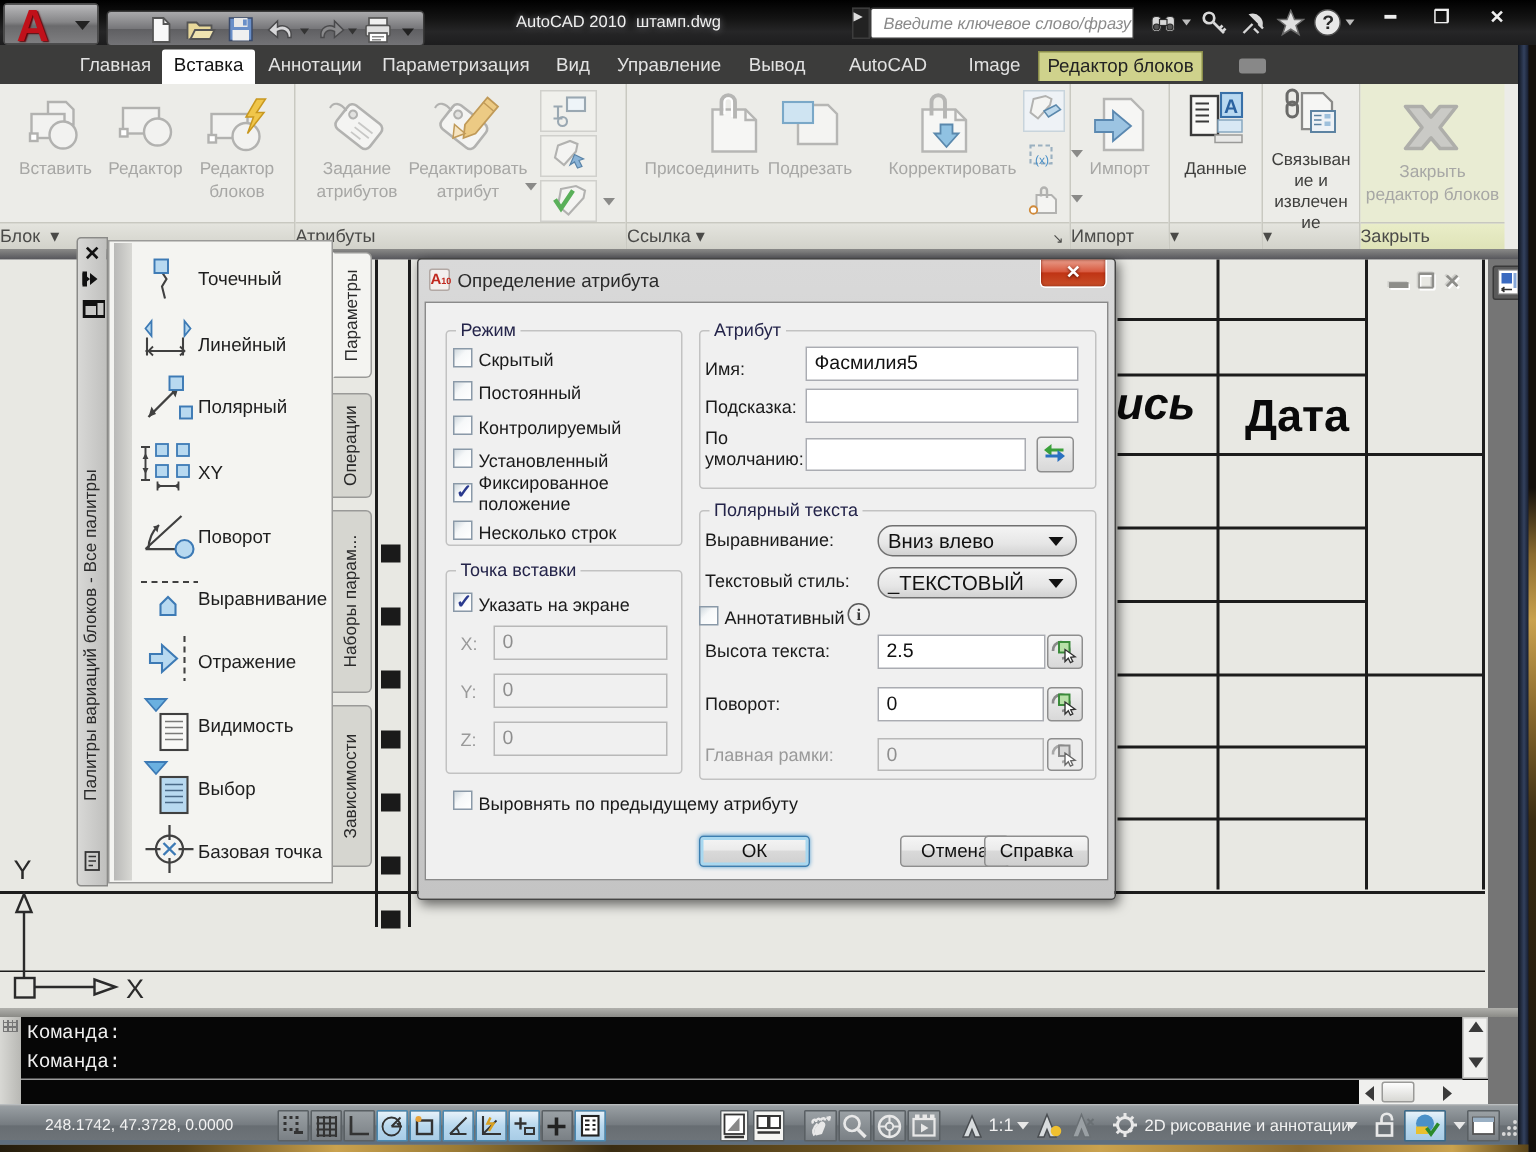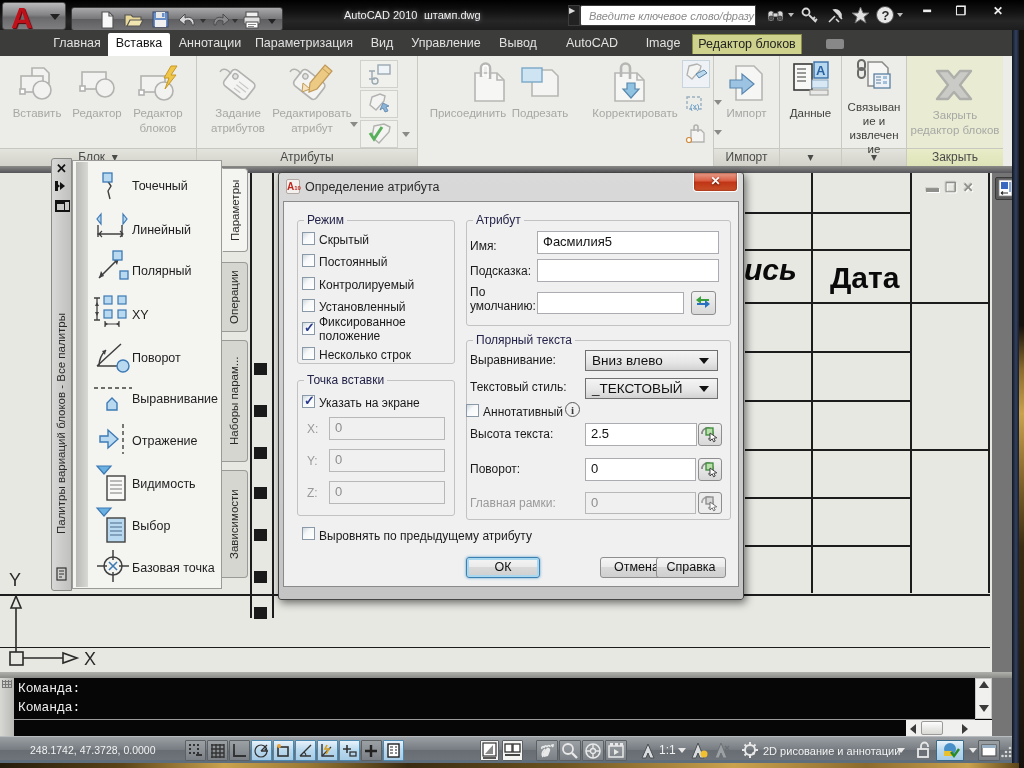--- a/index.html
+++ b/index.html
@@ -27,21 +27,21 @@
 
   
   #tabrow { left:0; top:30px; width:1012px; height:26px; background:#3c3c3b; }
   .tab { position:absolute; top:3px; height:23px; color:#e2e2e2; font-size:12.5px; line-height:21px; text-align:center; }
   .tabsel { background:#fff; color:#111; border-radius:2px 2px 0 0; }
   .tabgreen { background:#cfd28c; color:#222; border:1px solid #8a8d4a; border-bottom:none; height:20px; top:4px; line-height:19px; }
 
   
   #ribbon { left:0; top:56px; width:1012px; height:110px; background:#eceme8; background:#ecece8; }
   .panelrow { position:absolute; top:92px; height:18px; background:linear-gradient(#e4e4de,#d2d2ca);
-     border-top:1px solid #c8c8c0; font-size:12px; color:#4a4a48; text-align:center; line-height:17px; }
+     border-top:1px solid #c8c8c0; font-size:12px; color:#4a4a48; line-height:17px; }
   .psep { position:absolute; top:0px; width:1px; height:110px; background:#c9c9c1; }
   .biglabel { position:absolute; font-size:11.5px; color:#a7a7a5; text-align:center; line-height:15px; }
   .biglabel.en { color:#3f3f3d; }
   .ric { position:absolute; }
 
   
   #canvas { left:0; top:173px; width:992px; height:499px; background:#e8e8e3; }
   .tline { position:absolute; background:#1c1c1c; }
   .sliv { position:absolute; left:254px; width:13px; height:12px; background:#1a1a1a; }
   .bigtxt { position:absolute; color:#0a0a0a; font-weight:bold; font-size:30px; font-family:"Liberation Sans",sans-serif; }
@@ -77,21 +77,21 @@
      box-shadow:2px 3px 8px rgba(0,0,0,0.55); }
   #dlgclient { position:absolute; left:4px; top:28px; width:456px; height:386px; background:#f0f0f0; border:1px solid #8a8a8a; }
   .gb { position:absolute; border:1px solid #c2c2c2; border-radius:3px; }
   .gb .gl { position:absolute; left:6px; top:-8px; background:#f0f0f0; padding:0 3px; font-size:12px; color:#24244a; }
   .lbl { position:absolute; font-size:12px; color:#1a1a1a; }
   .lbl.dis { color:#9a9a9a; }
   .cb { position:absolute; width:13px; height:13px; background:linear-gradient(135deg,#cfd8de,#f6f8f9 40%,#fff); border:1px solid #8a99a8; }
   .cb .ck { position:absolute; left:1px; top:-3px; color:#2a3a8e; font-size:13px; font-weight:bold; }
   .field { position:absolute; background:#fff; border:1px solid #aaacb2; font-size:13px; color:#111; padding:2px 5px; }
   .field.dis { background:#f0f0f0; border-color:#b8b8b8; color:#8e8e8e; }
-  .combo { position:absolute; border:1px solid #707070; border-radius:0;
+  .combo { position:absolute; border:1px solid #707070; border-radius:10px;
      background:linear-gradient(#f4f4f4,#e6e6e6 60%,#d2d2d2); font-size:13.5px; color:#111; padding:2px 6px; }
   .combo .ca { position:absolute; right:8px; top:7px; width:0; height:0;
      border-left:5px solid transparent; border-right:5px solid transparent; border-top:6px solid #111; }
   .wbtn { position:absolute; height:21px; border:1px solid #8e8e8e; border-radius:3px;
      background:linear-gradient(#f5f5f5,#ebebeb 45%,#d9d9d9 50%,#cfcfcf); font-size:12.5px; color:#111; text-align:center; line-height:19px; }
   .pickbtn { position:absolute; width:24px; height:22px; border:1px solid #8e8e8e; border-radius:3px;
      background:linear-gradient(#f2f2f2,#d8d8d8); }
 </style>
 </head>
 <body>
@@ -185,20 +185,21 @@
   <div class="tab" style="left:550px; width:84px;">AutoCAD Tools</div>
   <div class="tab" style="left:640px; width:46px;">Image</div>
   <div class="tab tabgreen" style="left:692px; width:110px;">Редактор блоков</div>
   <div style="position:absolute; left:826px; top:9px; width:18px; height:10px; background:#888; border-radius:2px;"></div>
 </div>
 
 <div class="abs" id="ribbon">
 
   <div class="panelrow" style="left:0; width:196px;">Блок &nbsp;▾</div>
   <div class="panelrow" style="left:197px; width:220px;">Атрибуты</div>
+  <div class="panelrow" style="left:418px; width:295px;">Ссылка ▾ <span style="position:absolute; right:4px; top:2px; font-size:9px;">↘</span></div>
   <div class="panelrow" style="left:714px; width:65px;">Импорт</div>
   <div class="panelrow" style="left:780px; width:61px;">▾</div>
   <div class="panelrow" style="left:842px; width:64px;">▾</div>
   <div class="panelrow" style="left:907px; width:96px; background:linear-gradient(#e9edc8,#dfe3b8);">Закрыть</div>
   <div class="psep" style="left:196px;"></div>
   <div class="psep" style="left:417px;"></div>
   <div class="psep" style="left:713px;"></div>
   <div class="psep" style="left:779px;"></div>
   <div class="psep" style="left:841px;"></div>
   <div class="psep" style="left:906px;"></div>

